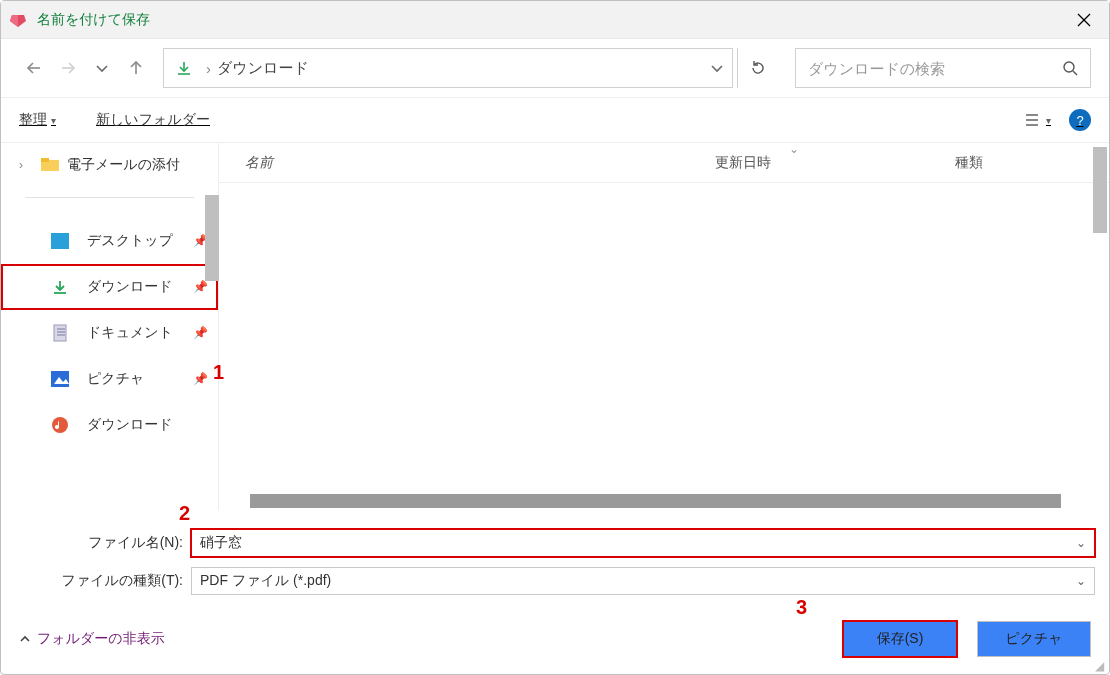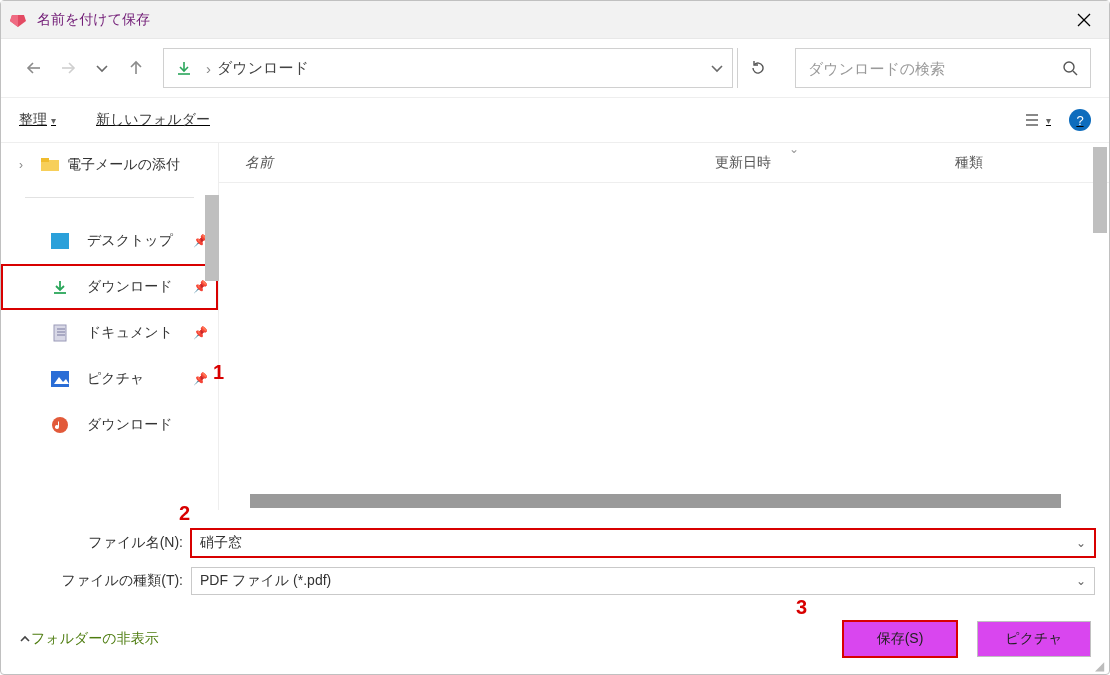--- a/index.html
+++ b/index.html
@@ -2,21 +2,21 @@
 <html><head>
 <meta charset="utf-8">
 <style>
   * { box-sizing: border-box; margin: 0; padding: 0; font-family: "Yu Gothic UI", "Meiryo", "Segoe UI", sans-serif; }
   body { width: 1110px; height: 675px; overflow: hidden; background: #fff; }
 
   .window { width: 1110px; height: 675px; border: 1px solid #c0c0c0; border-radius: 4px; position: relative; display: flex; flex-direction: column; }
 
   .titlebar { height: 38px; display: flex; align-items: center; background: #f2f2f2; border-bottom: 1px solid #e8e8e8; padding: 0 8px; }
   .titlebar .icon { width: 18px; height: 18px; margin-right: 10px; }
-  .titlebar .title { font-size: 14px; color: #701a75; flex: 1; }
+  .titlebar .title { font-size: 14px; color: #15803d; flex: 1; }
   .titlebar .close { font-size: 18px; cursor: pointer; padding: 0 10px; color: #000; }
 
   .nav { height: 58px; display: flex; align-items: center; padding: 0 18px; gap: 4px; }
   .navbtn { width: 30px; height: 30px; display: inline-flex; align-items: center; justify-content: center; color: #555; background: #fff; }
   .navbtn.dis { color: #bfbfbf; }
   .breadcrumb { flex: 0 0 570px; height: 40px; border: 1px solid #d0d0d0; display: flex; align-items: center; padding: 0 8px; color: #444; font-size: 15px; margin-left: 8px; }
   .breadcrumb .bc-icon { color: #2aa65a; margin: 0 8px 0 4px; }
   .breadcrumb .sep { color: #888; margin: 0 6px; }
   .breadcrumb .spacer { flex: 1; }
   .search { flex: 1; height: 40px; border: 1px solid #d0d0d0; display: flex; align-items: center; padding: 0 12px; margin-left: 14px; }
@@ -57,23 +57,23 @@
 
   .form { padding: 14px 14px 4px 14px; position: relative; }
   .form .row { display: flex; align-items: center; height: 38px; }
   .form .row .lbl { width: 176px; text-align: right; padding-right: 8px; font-size: 14px; color: #333; }
   .form .row .field { flex: 1; height: 28px; border: 1px solid #c9c9c9; display: flex; align-items: center; padding: 12px 8px; font-size: 14px; color: #333; position: relative; }
   .form .row.hl .field { outline: 2px solid #d80000; outline-offset: -1px; }
   .form .row .field .chev { position: absolute; right: 8px; color: #666; font-size: 12px; }
   .form .marker2 { position: absolute; left: 178px; top: -8px; color: #d80000; font-weight: 800; font-size: 20px; }
 
   .footer { height: 70px; display: flex; align-items: center; padding: 0 18px; position: relative; }
-  .footer .hide { font-size: 14px; color: #4d7c0f; display: inline-flex; align-items: center; }
+  .footer .hide { font-size: 14px; color: #701a75; display: inline-flex; align-items: center; gap: 6px; }
   .footer .spacer { flex: 1; }
-  .footer .btn { min-width: 114px; height: 36px; border: 1px solid #c0c0c0; background: #d946ef; font-size: 14px; color: #222; display: inline-flex; align-items: center; justify-content: center; margin-left: 20px; }
+  .footer .btn { min-width: 114px; height: 36px; border: 1px solid #c0c0c0; background: #3b82f6; font-size: 14px; color: #222; display: inline-flex; align-items: center; justify-content: center; margin-left: 20px; }
   .footer .btn.primary { outline: 2px solid #d80000; outline-offset: -1px; }
   .footer .marker3 { position: absolute; top: -8px; right: 302px; color: #d80000; font-weight: 800; font-size: 20px; }
 
   .resize { position: absolute; right: 2px; bottom: 2px; width: 12px; height: 12px; color: #bcbcbc; font-size: 12px; line-height: 1; }
 
   svg { display: block; }
 
 </style>
 </head>
 <body>

